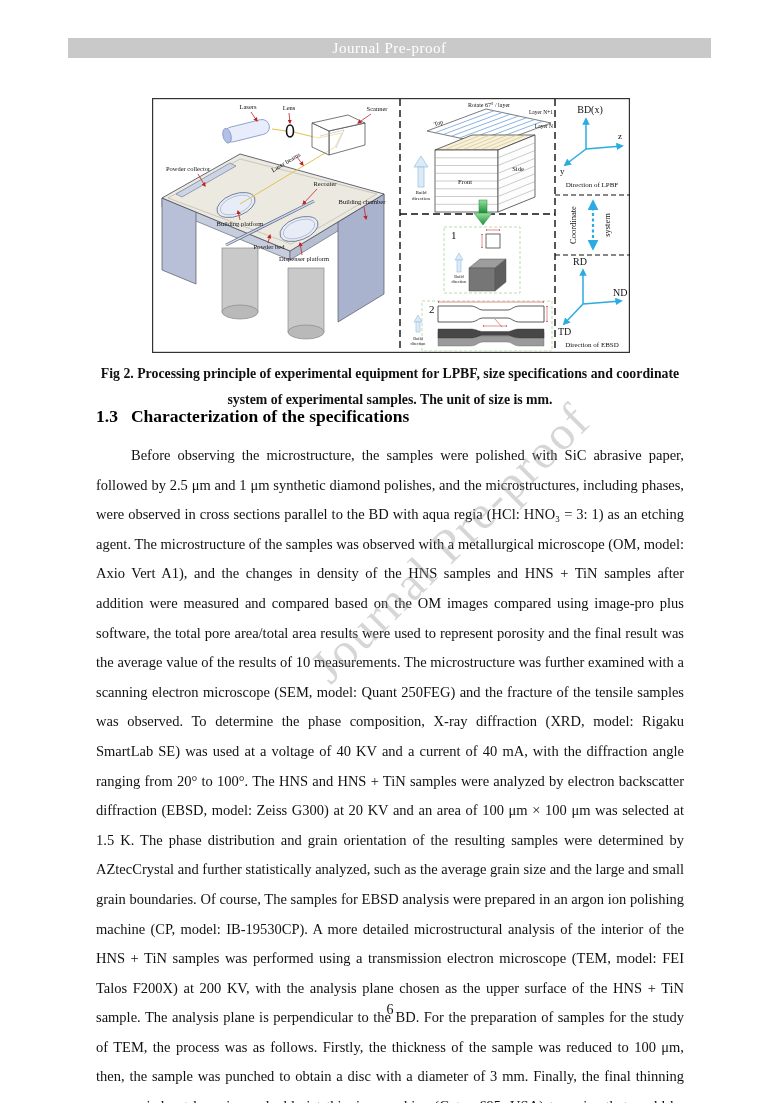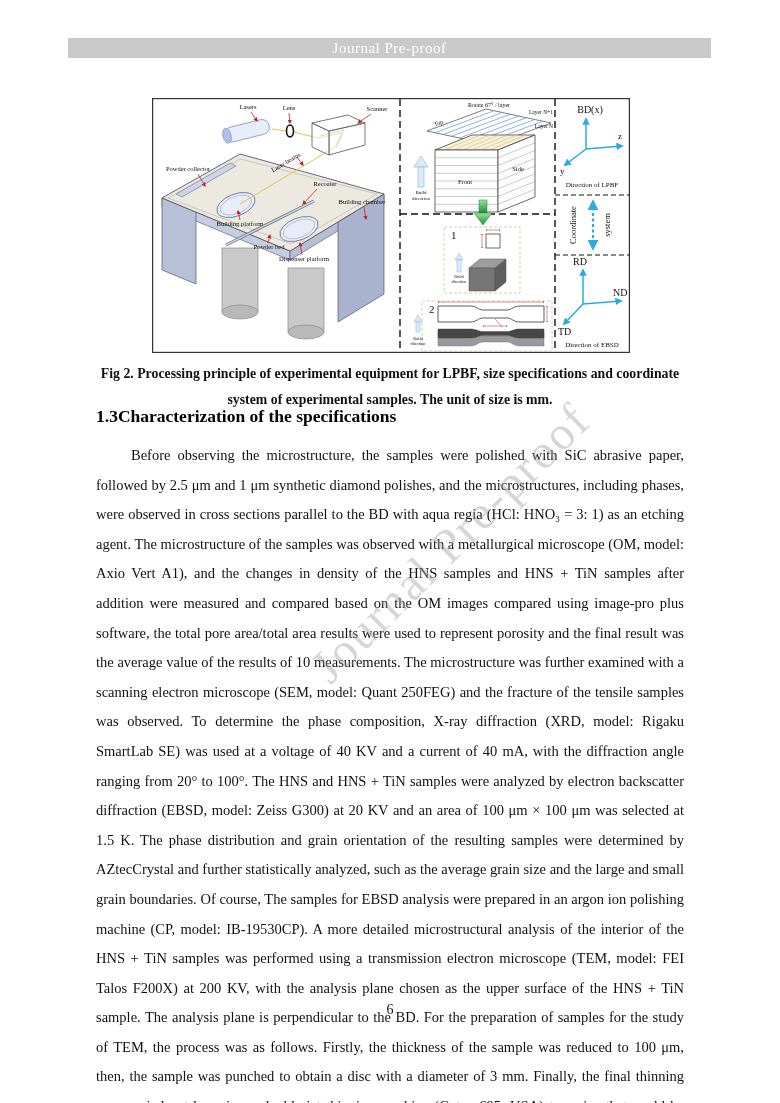--- a/index.html
+++ b/index.html
@@ -9,21 +9,21 @@
   .header-bar{position:absolute;left:68px;top:38px;width:643px;height:20px;background:#c9c9c9;
               text-align:center;line-height:20px;font-size:15px;color:#ffffff;letter-spacing:.5px;}
   
   .figure-wrap{position:absolute;left:152px;top:98px;width:478px;height:255px;}
   .fig text{font-family:"Liberation Serif","DejaVu Serif",serif;fill:#111;}
   
   .caption{position:absolute;left:98px;top:361px;width:584px;text-align:center;
            font-size:13.8px;line-height:26px;color:#111;font-weight:bold;}
   
   .heading{position:absolute;left:96px;top:406px;width:590px;font-size:17.5px;font-weight:bold;color:#000;}
-  .heading .num{}
+  .heading .num{margin-right:13px;}
   
   .body-text{position:absolute;left:96px;top:441px;width:588px;font-size:14.5px;line-height:29.6px;
              text-align:justify;text-indent:35px;color:#111;}
   
   .page-num{position:absolute;left:0;top:1002px;width:780px;text-align:center;font-size:14px;color:#111;}
   
   .watermark{position:absolute;left:150px;top:515px;width:600px;text-align:center;
              font-size:48px;letter-spacing:2px;color:#9e9e9e;opacity:.42;
              transform:rotate(-45deg);pointer-events:none;white-space:nowrap;}
 </style>

